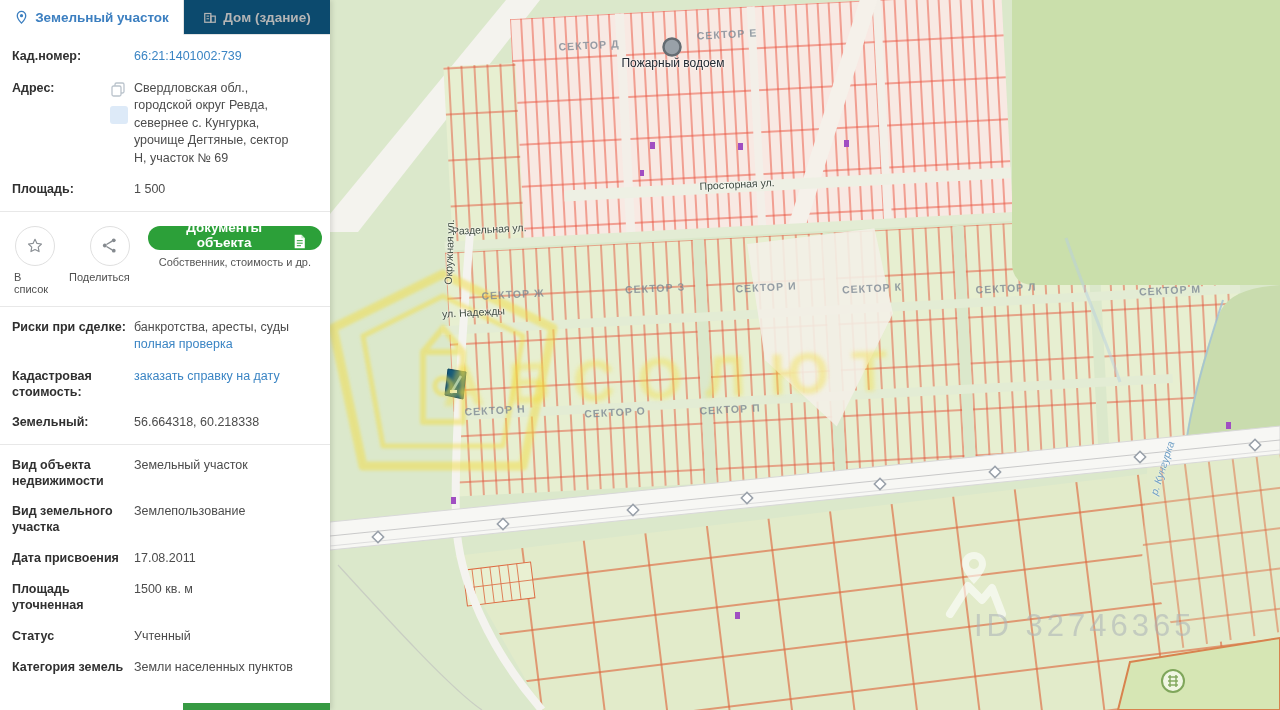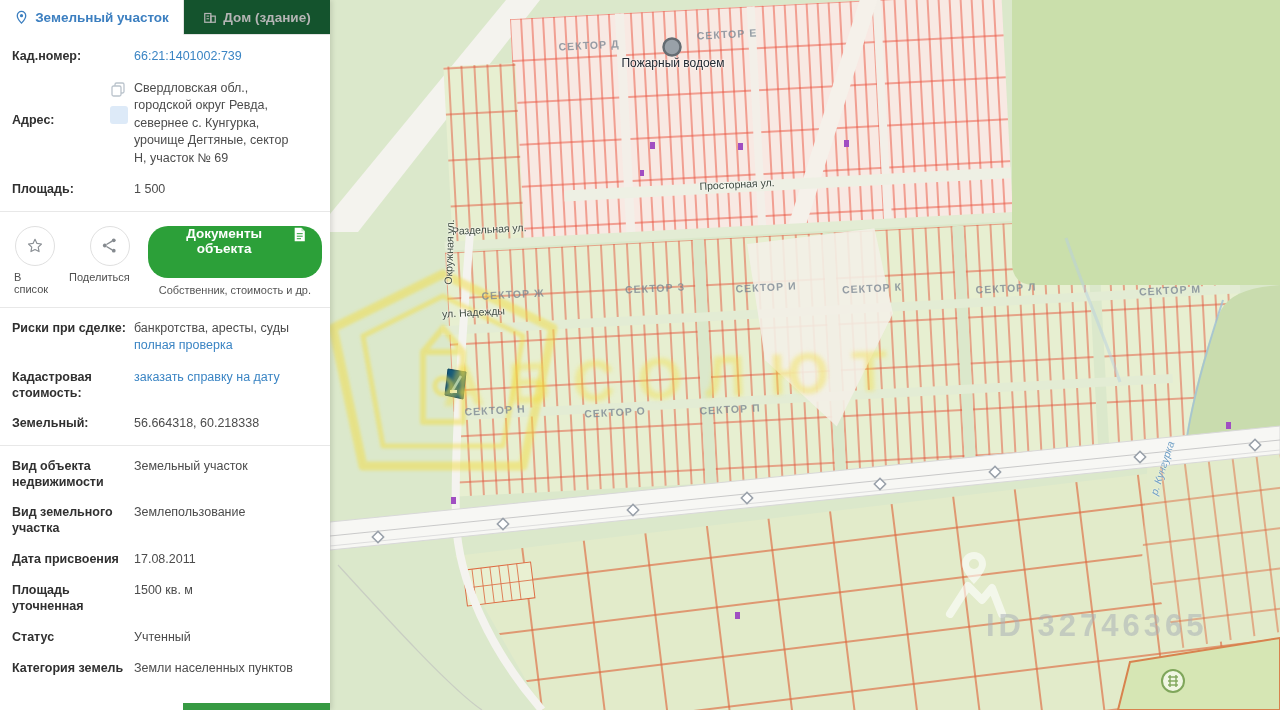--- a/index.html
+++ b/index.html
@@ -9,49 +9,49 @@
   
   .map{position:absolute;left:330px;top:0;width:950px;height:710px;overflow:hidden;background:#dbe8cb;}
   .map svg.base{position:absolute;left:0;top:0;}
   .maplabel{position:absolute;white-space:nowrap;pointer-events:none;}
   .sector{font-size:10.5px;font-weight:700;letter-spacing:1px;color:rgba(122,133,146,.78);}
   .street{font-size:10.5px;color:#3e4a40;text-shadow:0 0 2px #fff,0 0 3px #fff;}
   .poi{font-size:12px;color:#222a33;text-shadow:0 0 2px #fff,0 0 3px #fff;}
   .place{font-size:12px;color:#52604a;text-shadow:0 0 2px #fff;}
   .river{font-size:10.5px;font-style:italic;color:#6f9fc4;text-shadow:0 0 2px #fff;}
   .wm-cian{font-size:66px;font-weight:700;color:rgba(255,255,255,.58);letter-spacing:3px;}
-  .wm-id{font-size:31px;font-weight:700;color:rgba(170,176,182,.55);letter-spacing:4px;margin-left:12px;}
+  .wm-id{font-size:31px;font-weight:400;color:rgba(170,176,182,.55);letter-spacing:4px;}
   .wm-agency{font-size:58px;font-weight:700;color:rgba(242,221,58,.40);
              letter-spacing:24px;filter:blur(2.2px);}
   .emblem{position:absolute;filter:blur(1.4px);pointer-events:none;}
   .cian-logo{position:absolute;pointer-events:none;}
 
   
   .panel{position:absolute;left:0;top:0;width:330px;height:710px;background:#fff;
          box-shadow:2px 0 5px rgba(0,0,0,.12);z-index:5;}
   .tabs{display:flex;height:34px;border-bottom:1px solid #e3e3e3;}
   .tab{display:flex;align-items:center;justify-content:center;gap:6px;
        font-size:13.5px;font-weight:700;cursor:pointer;}
   .tab.active{width:183px;background:#fff;color:#3c7fc0;border-right:1px solid #e3e3e3;border-bottom:1px solid #fff;margin-bottom:-1px;}
-  .tab.inactive{flex:1;background:#14532d;color:#b5b5b5;}
+  .tab.inactive{flex:1;background:#0c4a6e;color:#b5b5b5;}
   .rows{padding-top:6px;}
   .row{display:flex;padding:7px 8px 7px 12px;}
   .lbl{flex:0 0 122px;font-size:12.5px;font-weight:700;color:#303030;line-height:1.3;}
   .val{font-size:12.5px;color:#4c4c4c;line-height:1.4;}
   .val a, .link{color:#3b85c4;text-decoration:none;cursor:pointer;}
   .addr-icons{flex:0 0 24px;display:flex;flex-direction:column;align-items:flex-start;gap:9px;padding-top:1px;}
   .bluebox{width:18px;height:18px;border-radius:3px;background:#ddeaf8;}
   .hr{height:1px;background:#e8e8e8;margin:5px 0;}
   .actions{display:flex;align-items:flex-start;padding:9px 8px 6px 14px;gap:14px;}
   .act{display:flex;flex-direction:column;align-items:flex-end;gap:5px;cursor:pointer;}
   .circle{width:38px;height:38px;border:1px solid #e0e0e0;border-radius:50%;
           display:flex;align-items:center;justify-content:center;background:#fff;}
   .actlbl{font-size:11px;color:#4f4f4f;}
   .docwrap{display:flex;flex-direction:column;align-items:center;gap:6px;margin-left:4px;}
-  .docbtn{display:flex;align-items:flex-start;gap:8px;height:52px;padding:0 16px;border:none;
+  .docbtn{display:flex;align-items:flex-end;gap:8px;height:24px;padding:0 16px;border:none;
           border-radius:20px;background:#2ca039;color:#fff;font-size:13.5px;font-weight:700;
           font-family:"Liberation Sans",sans-serif;cursor:pointer;}
   .doccap{font-size:11px;color:#555;}
   .greenbar{position:absolute;left:183px;bottom:0;width:147px;height:7px;background:#379a43;}
 </style>
 </head>
 <body>
 
 <div id="app">
 
@@ -239,21 +239,21 @@
     </div>
 
     <div class="rows">
 
       <div class="row">
         <div class="lbl">Кад.номер:</div>
         <div class="val"><a>66:21:1401002:739</a></div>
       </div>
 
       <div class="row">
-        <div class="lbl" style="flex-basis:98px;margin-top:32px;">Адрес:</div>
+        <div class="lbl" style="flex-basis:98px;">Адрес:</div>
         <div class="addr-icons">
           <svg width="16" height="16" viewBox="0 0 16 16">
             <rect x="5" y="2" width="9" height="10" rx="1.5" fill="none" stroke="#bac3cc" stroke-width="1.3"></rect>
             <rect x="2" y="5" width="9" height="10" rx="1.5" fill="#fff" stroke="#bac3cc" stroke-width="1.3"></rect>
           </svg>
           <div class="bluebox"></div>
         </div>
         <div class="val" style="max-width:170px;">Свердловская обл., городской округ Ревда, севернее с. Кунгурка, урочище Дегтяные, сектор Н, участок № 69</div>
       </div>
 

